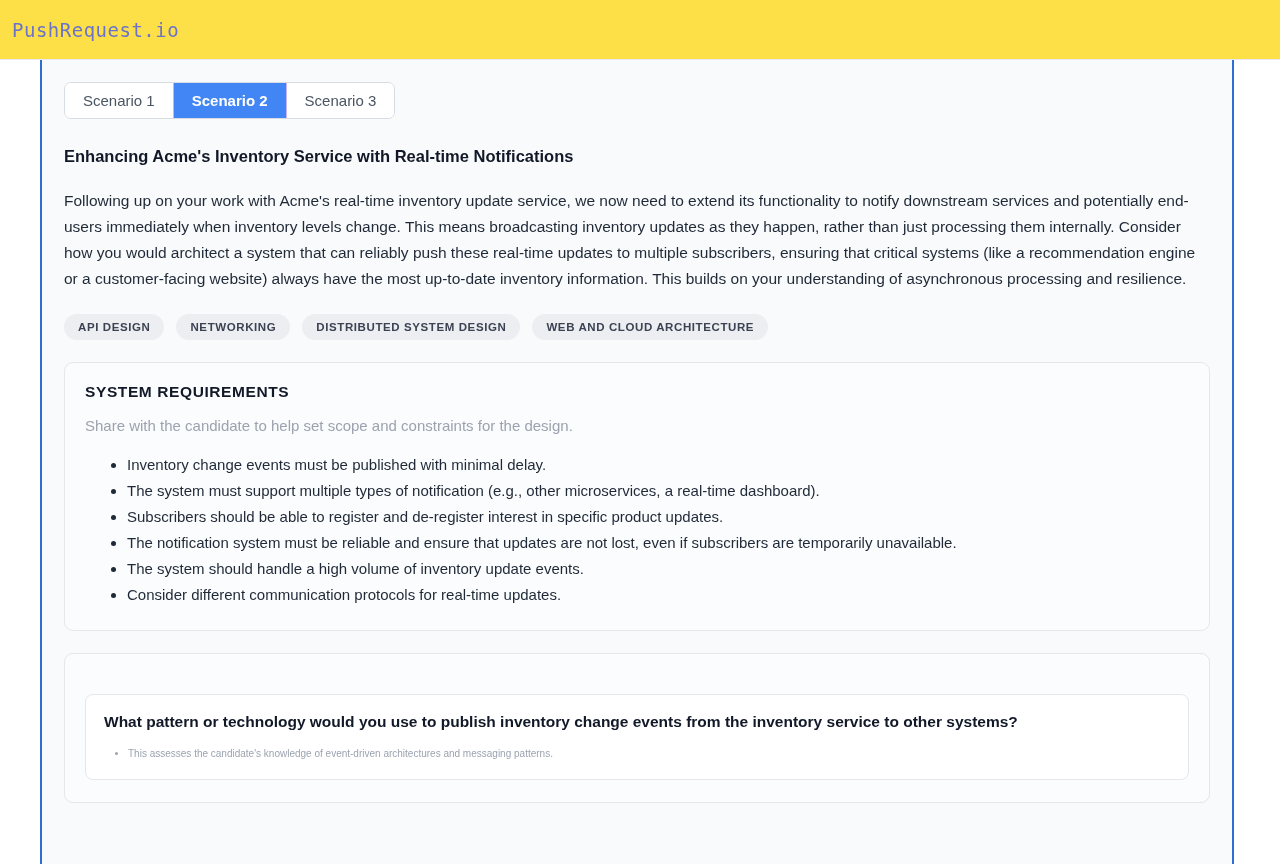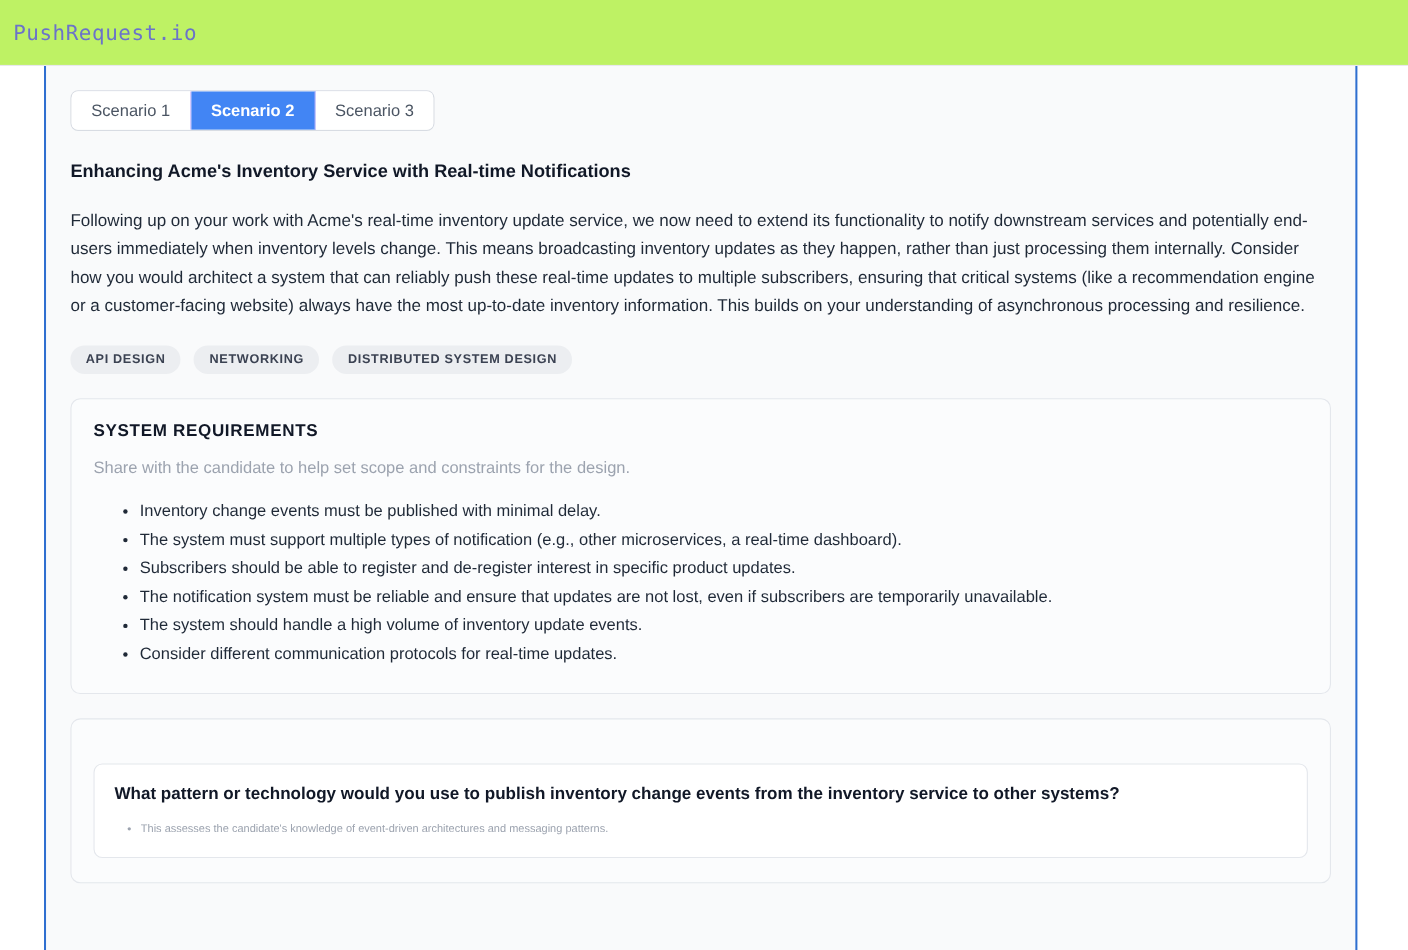--- a/index.html
+++ b/index.html
@@ -7,21 +7,21 @@
     margin: 0;
     padding: 0;
     width: 1280px;
     height: 864px;
     background: #ffffff;
     font-family: "Liberation Sans", sans-serif;
     overflow: hidden;
   }
   .topbar {
     height: 60px;
-    background: #bef264;
+    background: #fde047;
     border-bottom: 1px solid #e8e8ed;
     display: flex;
     align-items: center;
     padding-left: 12px;
   }
   .brand {
     font-family: "DejaVu Sans Mono", monospace;
     font-size: 19px;
     letter-spacing: 0.5px;
     color: #6b73c9;
@@ -167,20 +167,21 @@
     </div>
 
     <div class="scenario-title">Enhancing Acme's Inventory Service with Real-time Notifications</div>
 
     <div class="scenario-body">Following up on your work with Acme's real-time inventory update service, we now need to extend its functionality to notify downstream services and potentially end-users immediately when inventory levels change. This means broadcasting inventory updates as they happen, rather than just processing them internally. Consider how you would architect a system that can reliably push these real-time updates to multiple subscribers, ensuring that critical systems (like a recommendation engine or a customer-facing website) always have the most up-to-date inventory information. This builds on your understanding of asynchronous processing and resilience.</div>
 
     <div class="tag-row">
       <span class="tag">API DESIGN</span>
       <span class="tag">NETWORKING</span>
       <span class="tag">DISTRIBUTED SYSTEM DESIGN</span>
+      <span class="tag">WEB AND CLOUD ARCHITECTURE</span>
     </div>
 
     <div class="card">
       <div class="card-title">SYSTEM REQUIREMENTS</div>
       <div class="card-sub">Share with the candidate to help set scope and constraints for the design.</div>
       <ul class="req-list">
         <li>Inventory change events must be published with minimal delay.</li>
         <li>The system must support multiple types of notification (e.g., other microservices, a real-time dashboard).</li>
         <li>Subscribers should be able to register and de-register interest in specific product updates.</li>
         <li>The notification system must be reliable and ensure that updates are not lost, even if subscribers are temporarily unavailable.</li>

